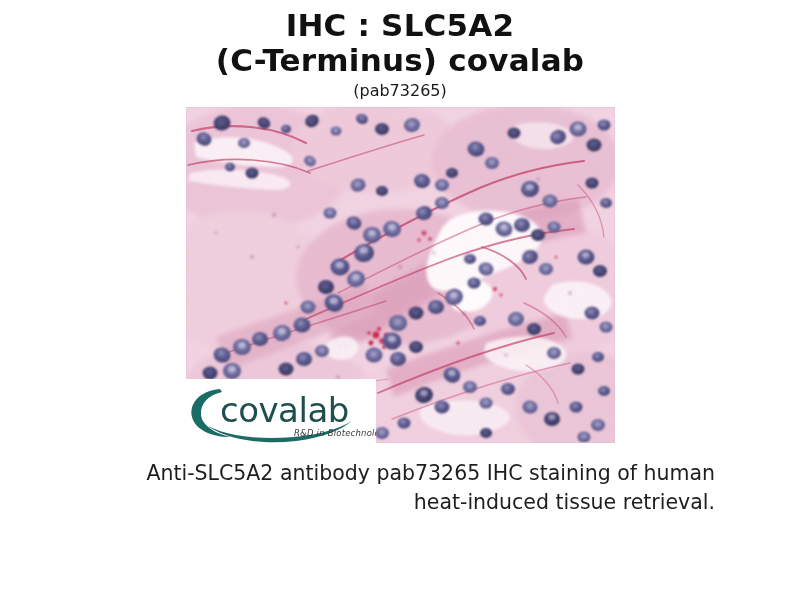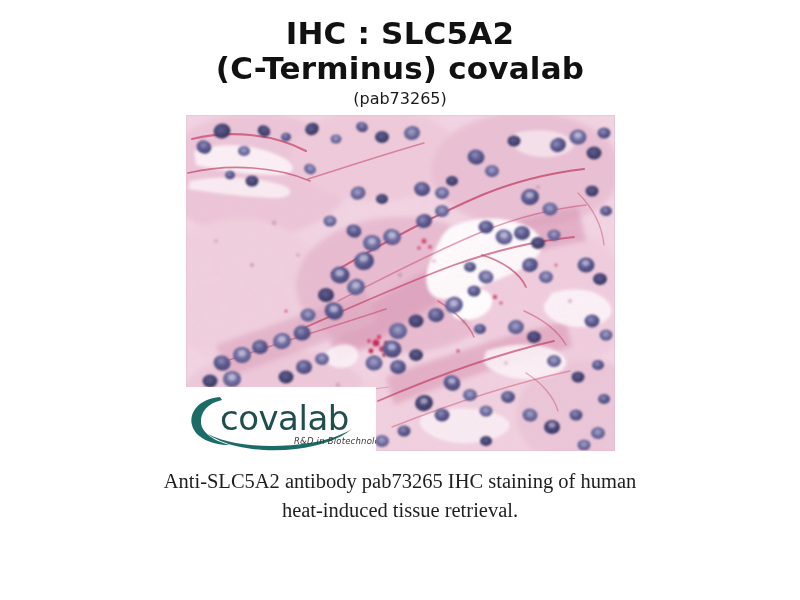--- a/index.html
+++ b/index.html
@@ -24,21 +24,21 @@
     background: #ffffff;
     display: flex;
     flex-direction: column;
     align-items: center;
   }
 
   
   .title-block {
     width: 100%;
     text-align: center;
-    padding-top: 16px;
+    padding-top: 8px;
   }
   .title-line {
     font-size: 31px;
     font-weight: bold;
     line-height: 1.14;
     letter-spacing: 0.2px;
     color: #111111;
     white-space: nowrap;
   }
   .title-code {
@@ -83,26 +83,25 @@
   .logo-watermark svg {
     display: block;
     width: 190px;
     height: 64px;
   }
 
   
   .caption {
     width: 630px;
     margin-top: 16px;
-    text-align: center;
+    text-align: right;
     font-size: 20.5px;
     line-height: 1.42;
     color: #1e1e1e;
     font-weight: normal;
-    font-family: Liberation Serif, serif;
   }
 </style>
 </head>
 <body>
 
 <div class="figure-root">
 
   <div class="title-block">
     <div class="title-line">IHC : SLC5A2</div>
     <div class="title-line">(C-Terminus) covalab</div>

